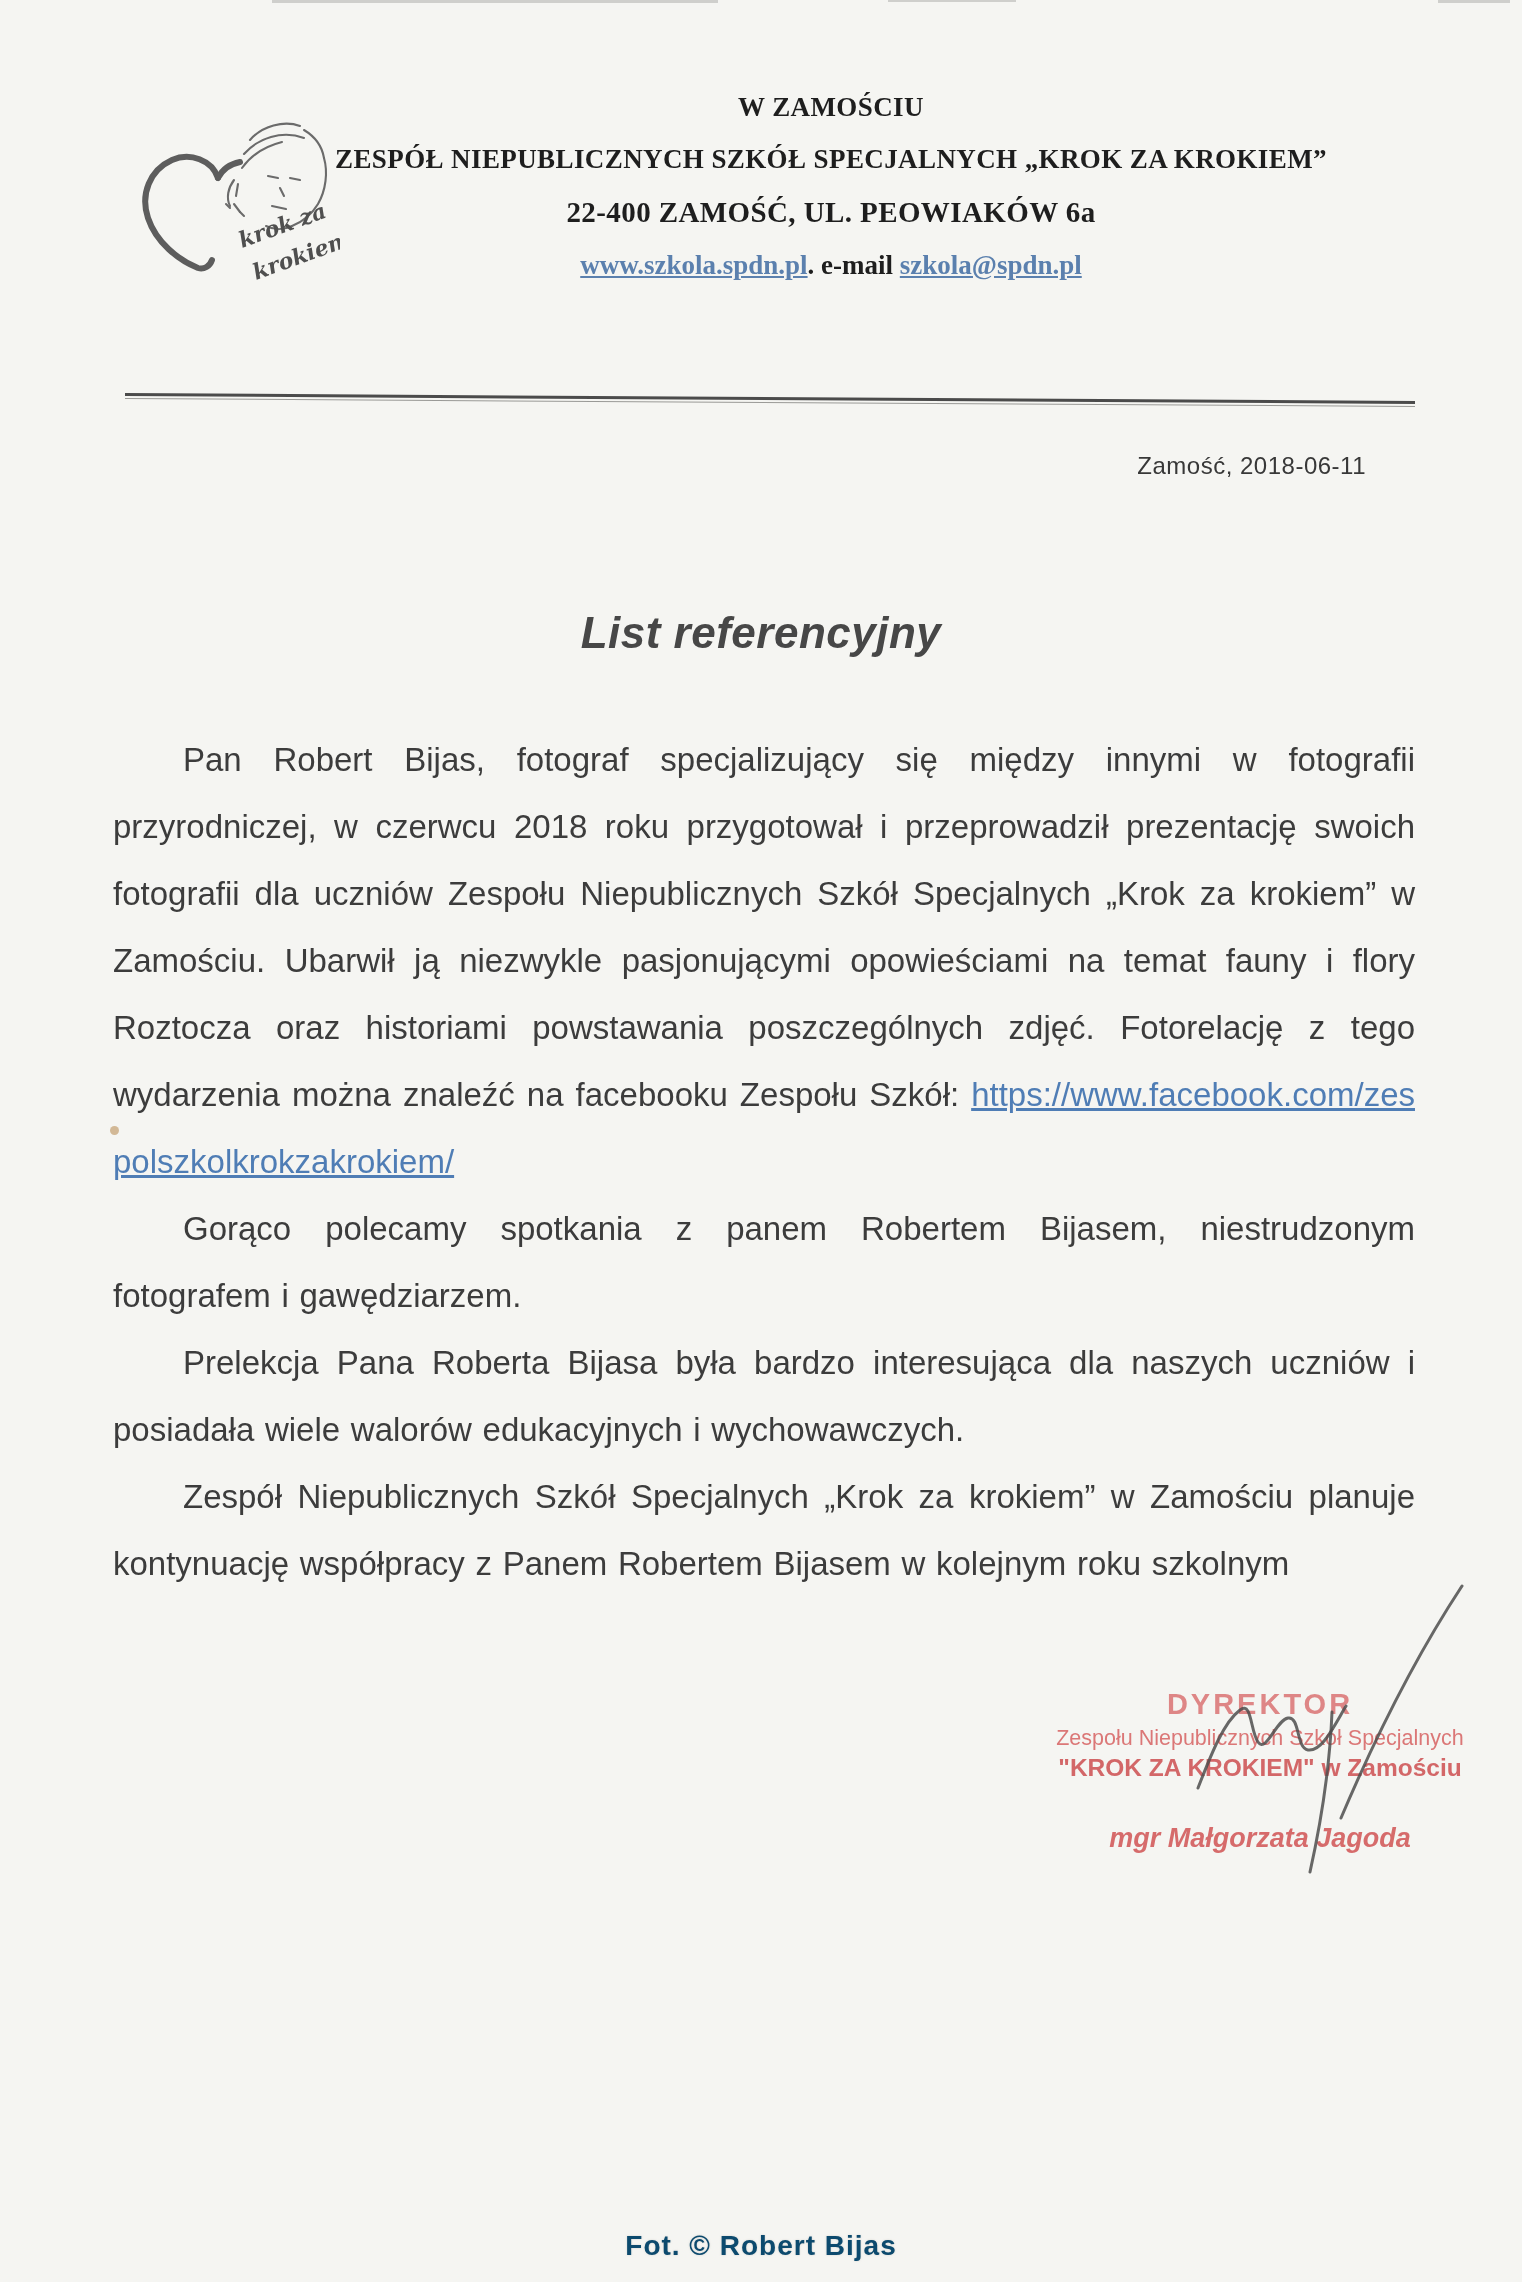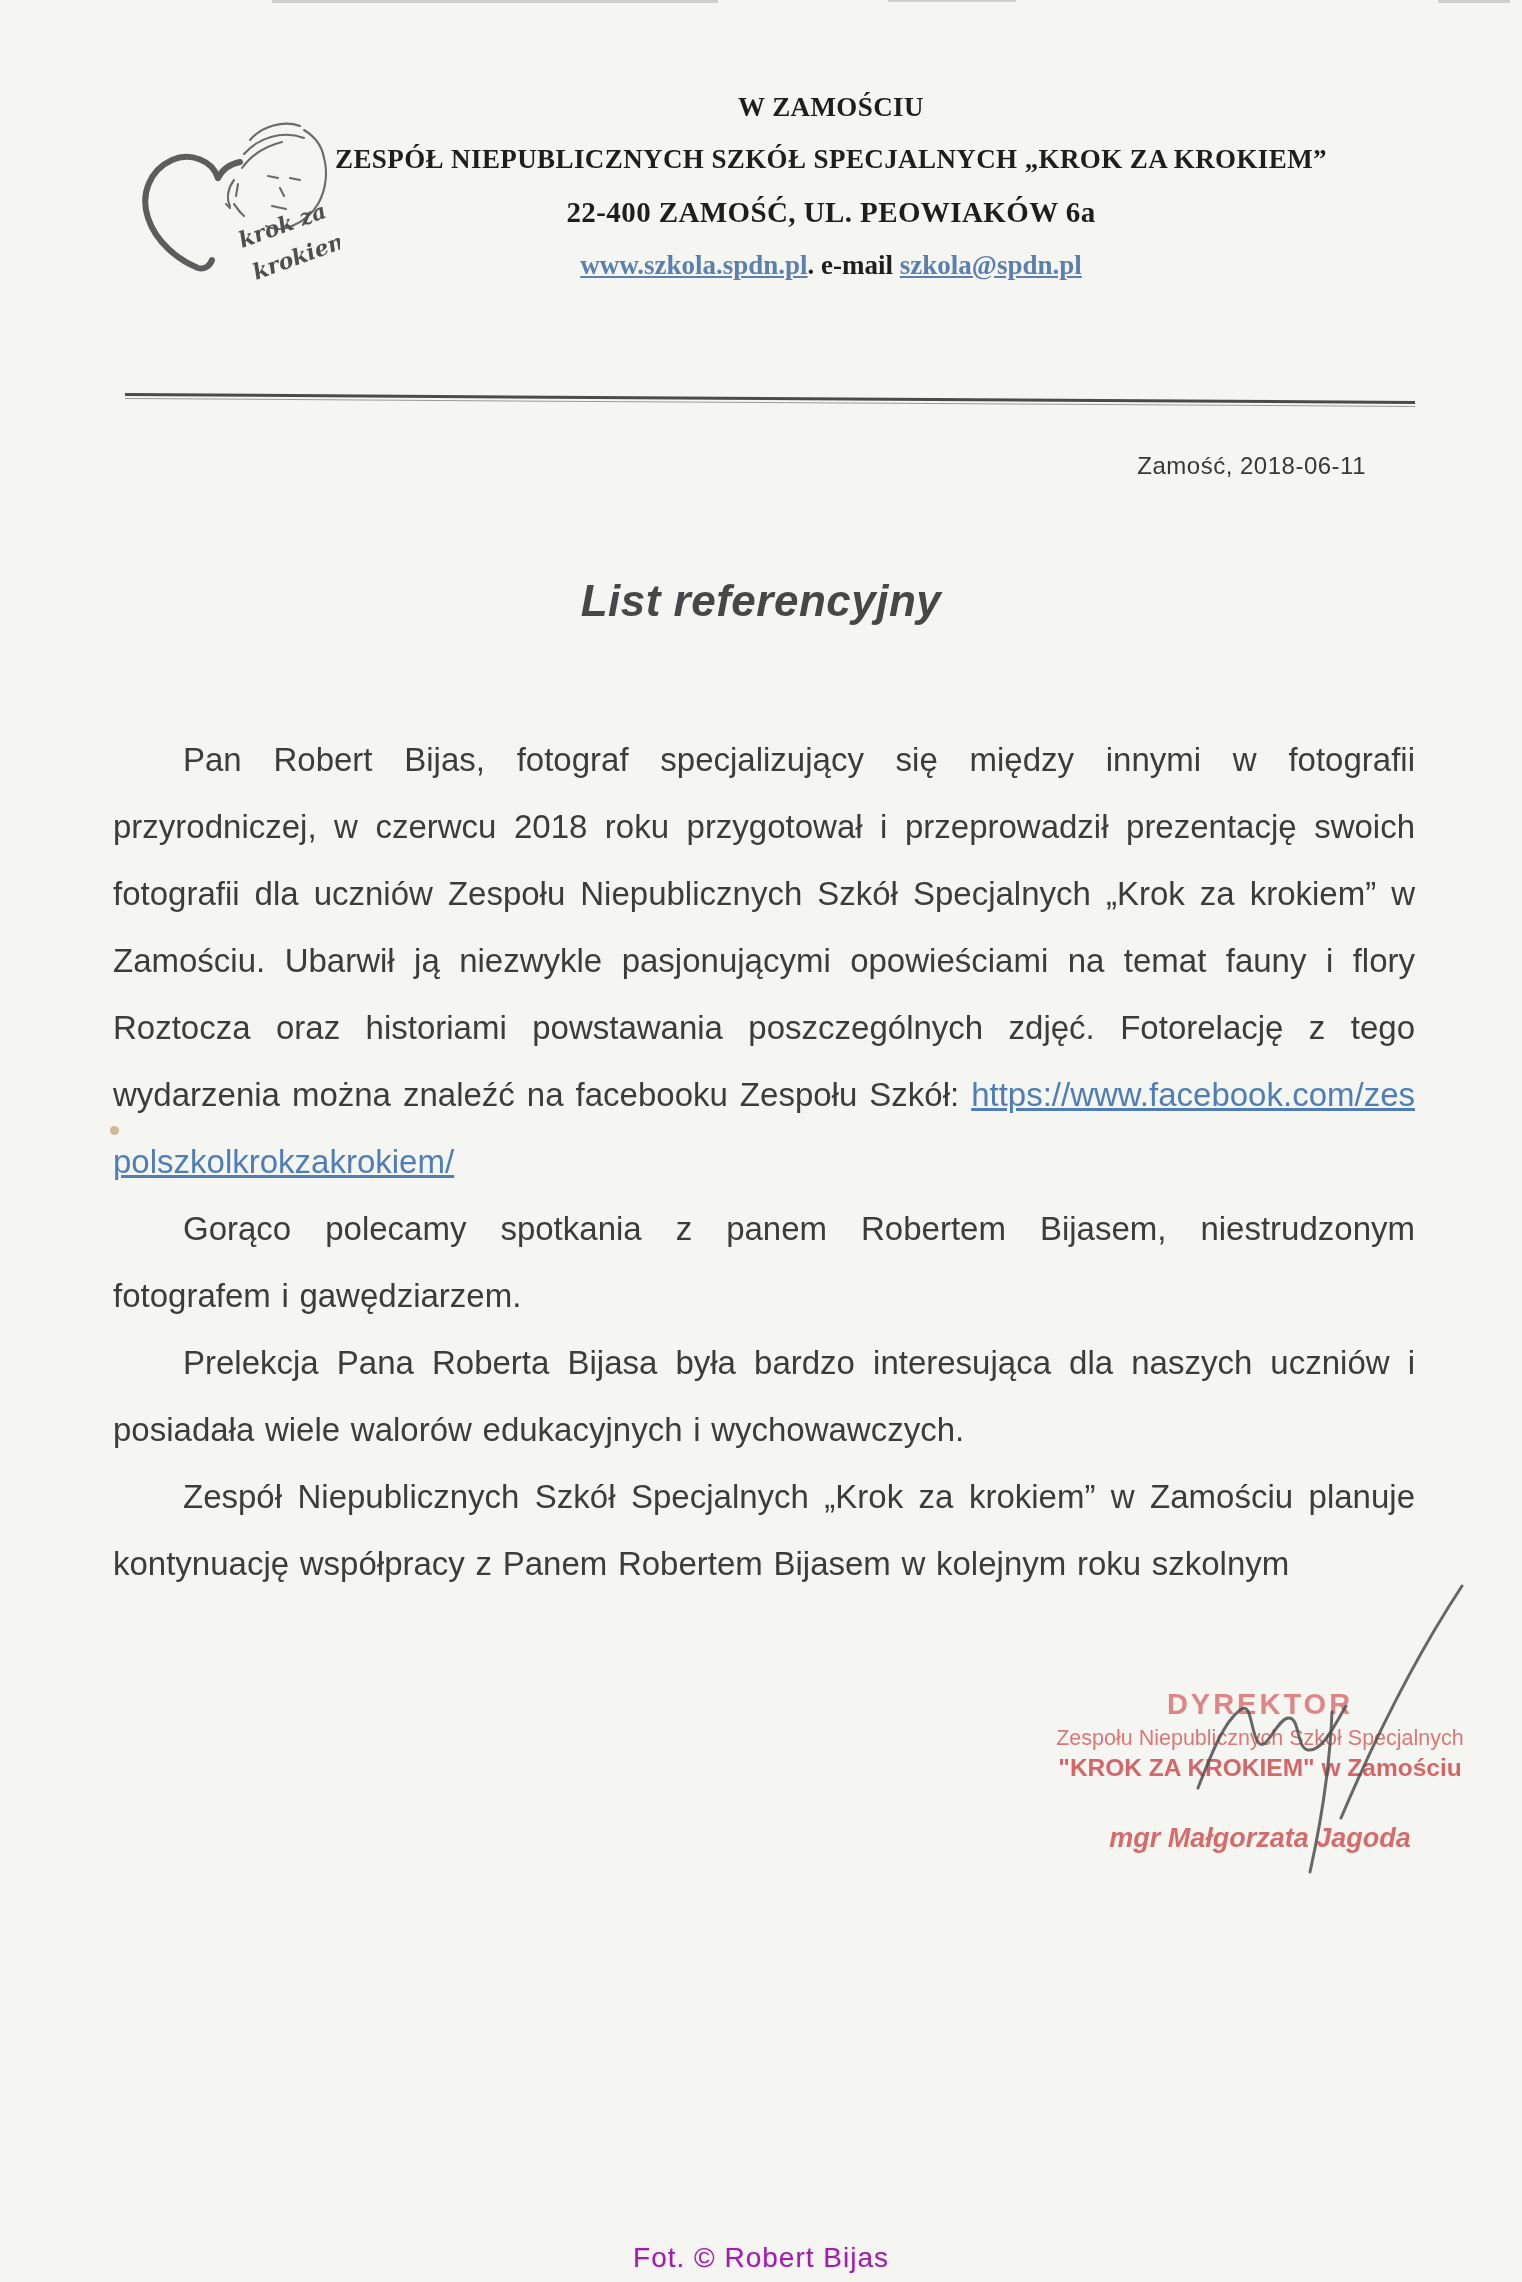--- a/index.html
+++ b/index.html
@@ -44,21 +44,21 @@
   .rule{position:absolute;left:125px;top:397px;width:1290px;transform:rotate(.35deg);}
   .rule .l1{height:2.5px;background:#4b4b4b;}
   .rule .l2{height:1px;background:#9a9a97;margin-top:2px;}
 
   .dateline{
     position:absolute;right:156px;top:452px;
     font-size:24px;color:#383838;letter-spacing:.5px;
   }
 
   .title{
-    position:absolute;left:0;right:0;top:576px;margin:0;
+    position:absolute;left:0;right:0;top:608px;margin:0;
     text-align:center;
     font-size:44px;font-weight:bold;font-style:italic;
     color:#474747;letter-spacing:.5px;
   }
 
   .body{
     position:absolute;left:113px;top:726px;width:1302px;
     font-size:33px;line-height:67px;color:#3c3c3c;
     text-align:justify;word-spacing:1.5px;
   }
@@ -76,24 +76,23 @@
   .stamp-signer{font-size:27px;font-weight:bold;font-style:italic;color:rgba(208,82,84,.85);margin-top:38px;}
 
   
   .signature{position:absolute;left:0;top:0;width:1522px;height:2282px;pointer-events:none;}
   .signature path{fill:none;stroke:#4d4d4d;stroke-width:3;stroke-linecap:round;stroke-linejoin:round;opacity:.85;}
 
   .speck{position:absolute;left:110px;top:1126px;width:9px;height:9px;border-radius:50%;background:#c9a97e;opacity:.8;}
 
   .watermark{
     position:absolute;left:0;right:0;top:2230px;
-    text-align:center;font-size:28px;font-weight:normal;
-    color:#a21caf;text-shadow:0 0 2px rgba(175,175,172,.55);
+    text-align:center;font-size:28px;font-weight:bold;
+    color:#0c4a6e;text-shadow:0 0 2px rgba(175,175,172,.55);
     letter-spacing:1px;
-    margin-top:12px;
   }
 </style>
 </head>
 <body>
 
 <div class="page">
 
   <div class="streak s1"></div>
   <div class="streak s2"></div>
   <div class="streak s3"></div>

